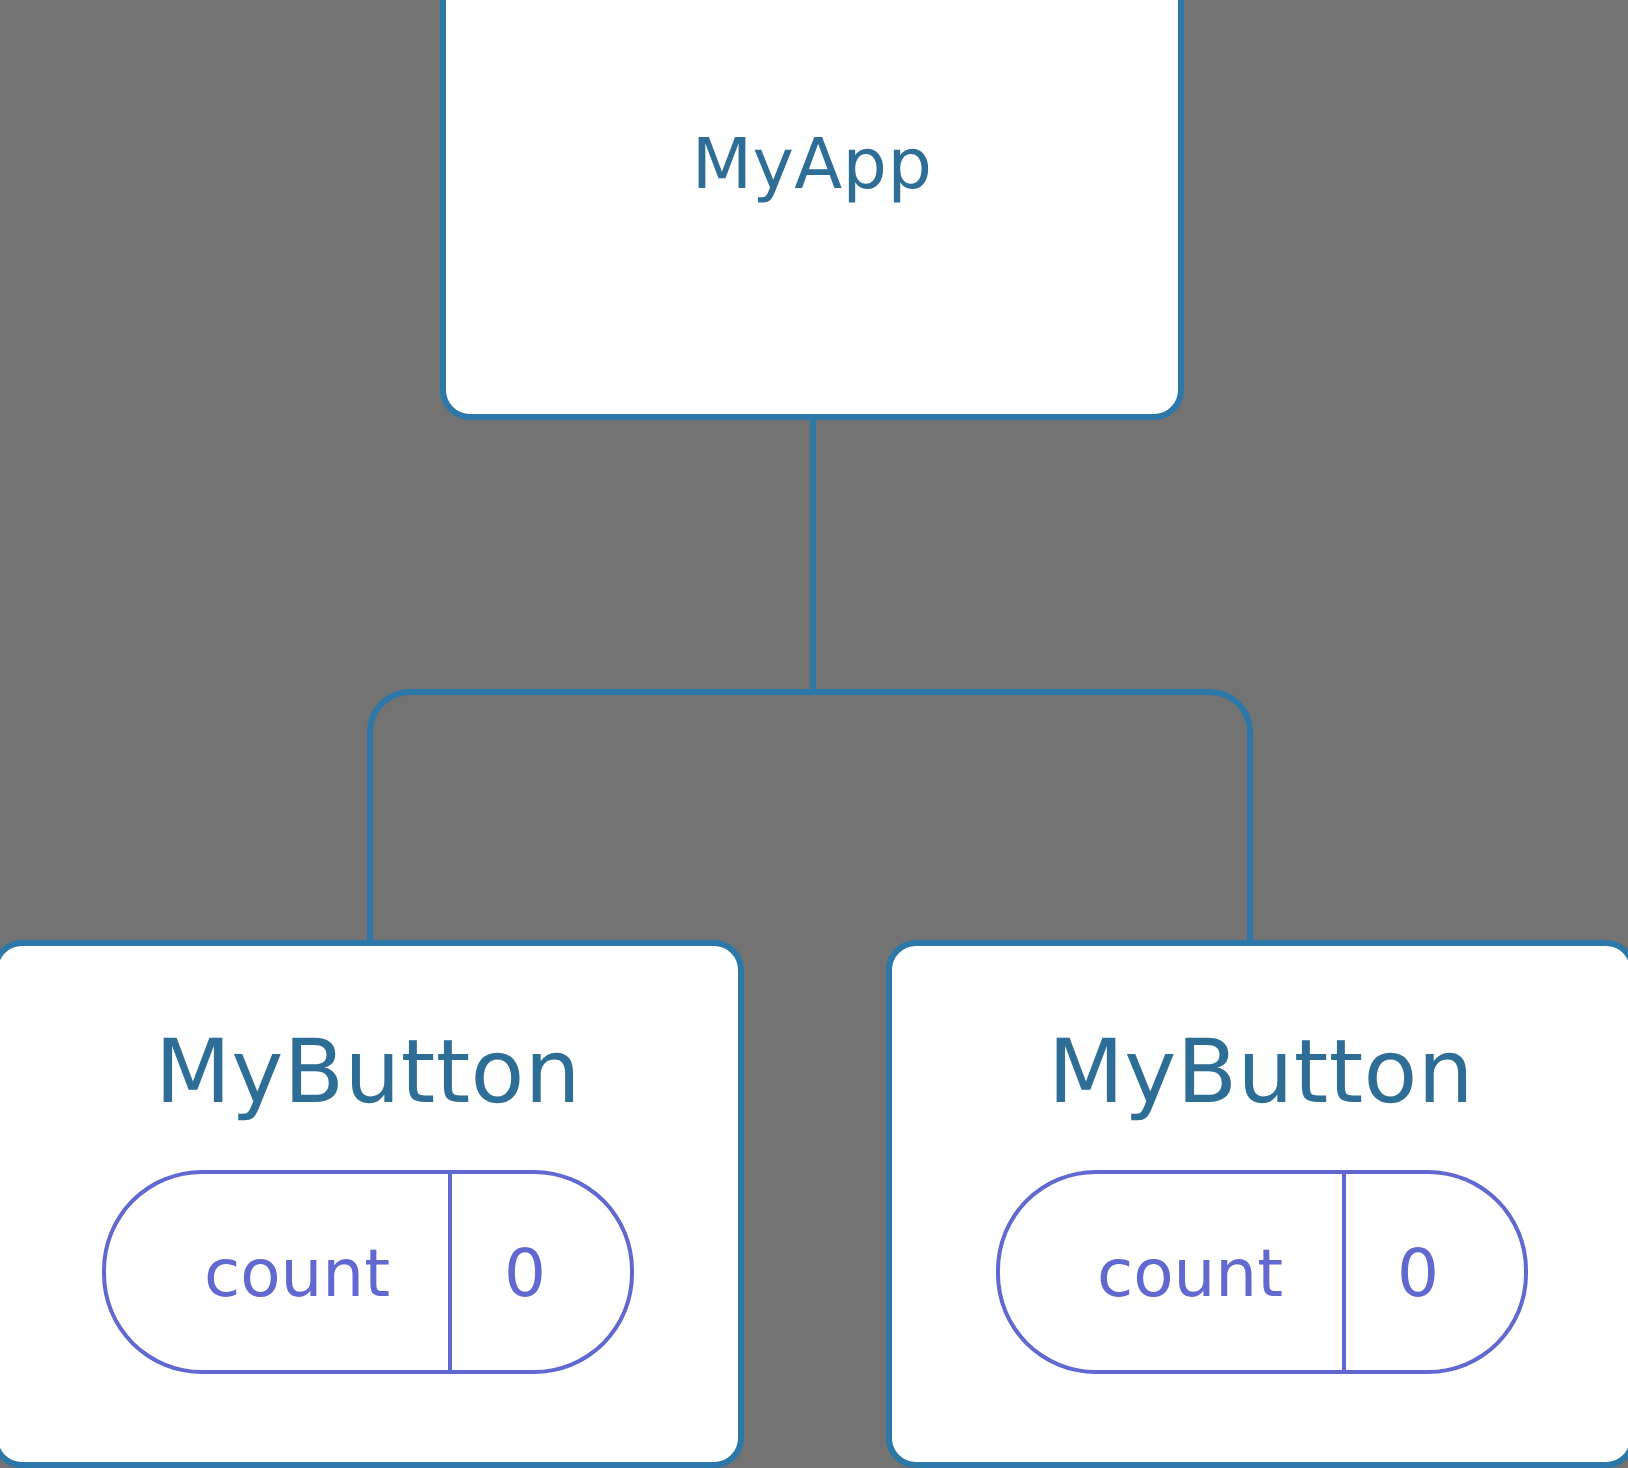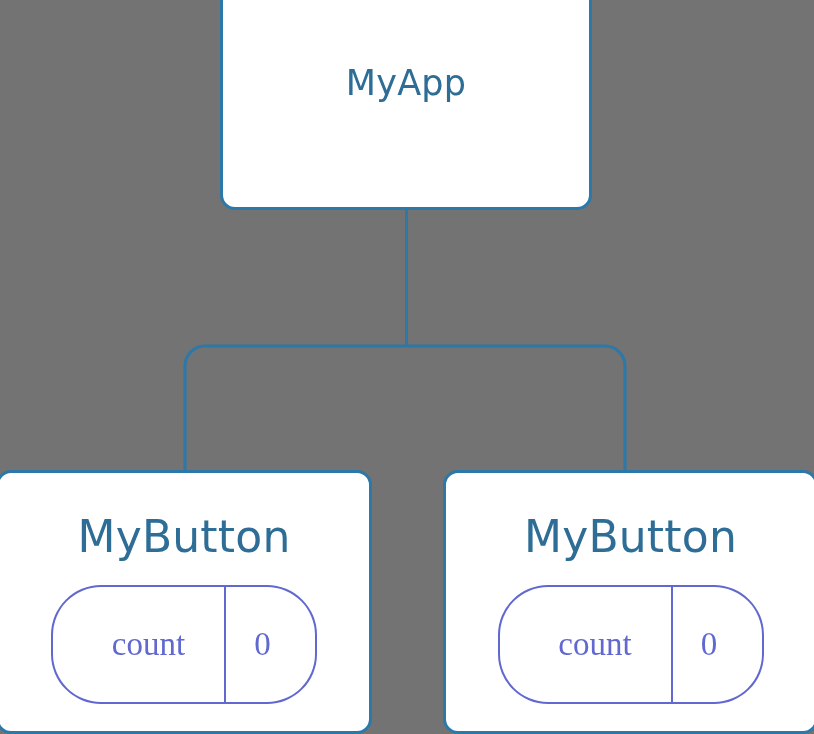--- a/index.html
+++ b/index.html
@@ -62,24 +62,23 @@
     line-height: 1.1;
     letter-spacing: 0.2px;
     white-space: nowrap;
   }
   .node-child-left .node-title,
   .node-child-right .node-title {
     font-size: 44px;
   }
   .state-pill {
     margin-top: 24px;
-    height: 119px;
+    height: 102px;
     display: flex;
     align-items: stretch;
-    font-family: Liberation Serif, serif;
   }
   .pill-key, .pill-val {
     box-sizing: border-box;
     display: flex;
     align-items: center;
     justify-content: center;
     color: #6168d0;
     font-size: 33px;
     border: 2px solid #6168d0;
   }

